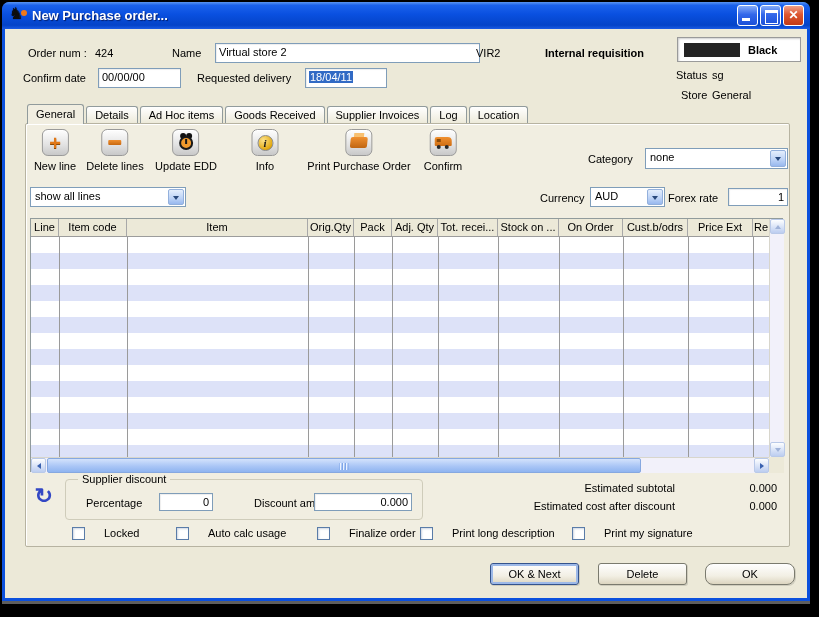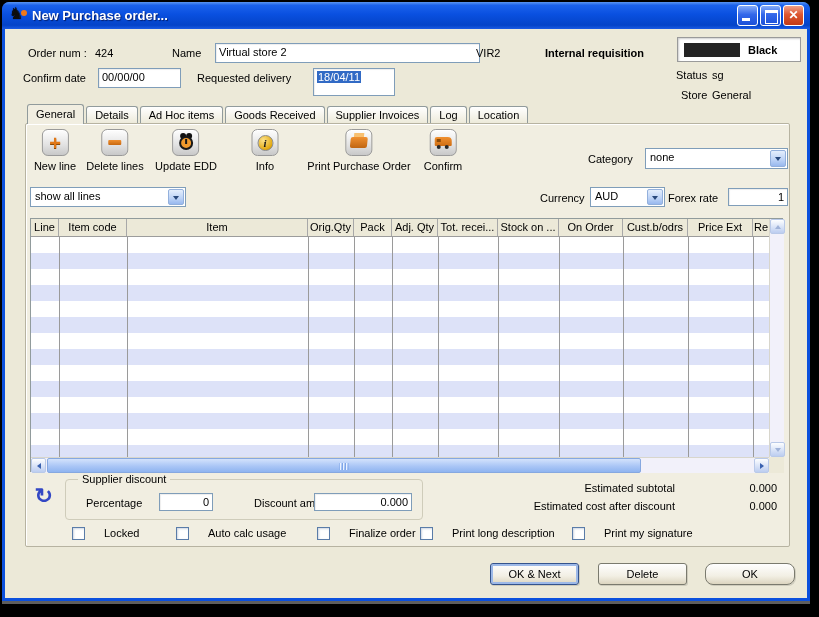--- a/index.html
+++ b/index.html
@@ -163,21 +163,21 @@
       <span class="lbl bold" style="left:540px; top:18px;">Internal requisition</span>
 
       <div class="colorpick">
         <span class="swatch"></span>
         <span class="bold">Black</span>
       </div>
 
       <span class="lbl" style="left:18px; top:43px;">Confirm date</span>
       <div class="field" style="left:93px; top:39px; width:83px; height:20px;">00/00/00</div>
       <span class="lbl" style="left:192px; top:43px;">Requested delivery</span>
-      <div class="field" style="left:308px; top:39px; width:82px; height:28px;"><span class="sel">18/04/11</span></div>
+      <div class="field" style="left:300px; top:39px; width:82px; height:20px;"><span class="sel">18/04/11</span></div>
 
       <span class="lbl" style="left:671px; top:40px;">Status</span>
       <span class="lbl" style="left:707px; top:40px;">sg</span>
       <span class="lbl" style="left:676px; top:60px;">Store</span>
       <span class="lbl" style="left:707px; top:60px;">General</span>
 
       <div class="tabs">
         <span class="tab active">General</span>
         <span class="tab">Details</span>
         <span class="tab">Ad Hoc items</span>

